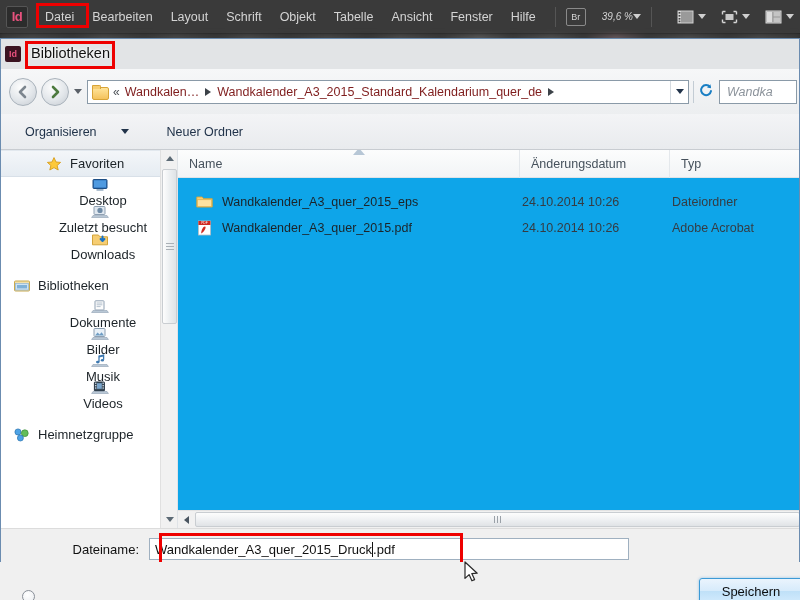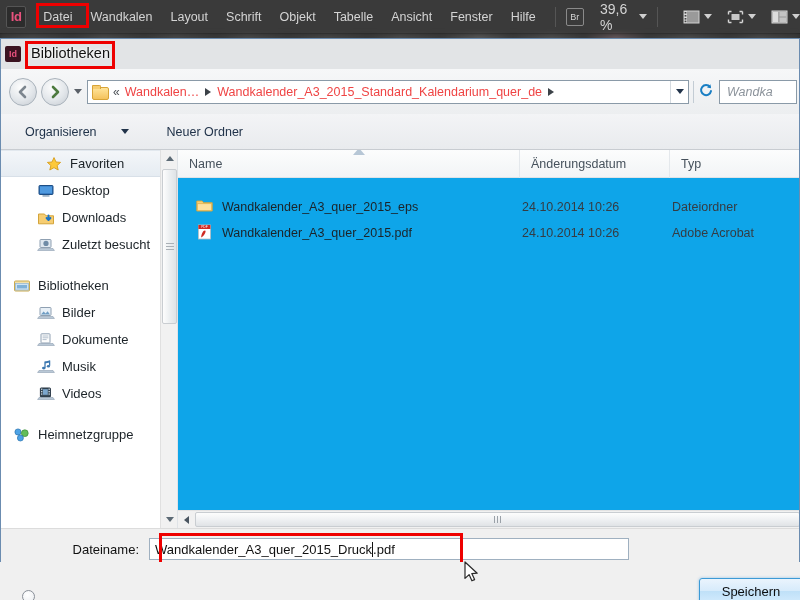--- a/index.html
+++ b/index.html
@@ -35,22 +35,22 @@
   .id-sep {
     width: 1px; height: 20px; background: #555; margin: 0 10px;
   }
   .id-br-btn {
     width: 20px; height: 18px; border: 1px solid #8a8a8a;
     color: #d4d4d4; font-size: 9px;
     display: flex; align-items: center; justify-content: center;
     border-radius: 2px;
   }
   .id-zoom {
-    color: #d4d4d4; font-size: 14px; margin-left: 16px;
-    display: flex; align-items: center; 
+    color: #d4d4d4; font-size: 10px; margin-left: 16px;
+    display: flex; align-items: center;  font-style: italic;
   }
   .caret-down {
     width: 0; height: 0;
     border-left: 4px solid transparent;
     border-right: 4px solid transparent;
     border-top: 5px solid #cfcfcf;
   }
   .id-icon-grp { display: flex; align-items: center; gap: 14px; margin-left: 14px; }
   .id-icon-btn { display: flex; align-items: center; gap: 3px; }
   .gl { width: 19px; height: 16px; position: relative; }
@@ -145,21 +145,21 @@
     content:''; position:absolute; left:0; top:2px; width:15px; height:11px;
     background: linear-gradient(180deg,#ffe49a 0%, #f4c25c 100%);
     border: 1px solid #d8a437; border-radius: 1px 2px 2px 2px;
   }
   .addr-folder::after {
     content:''; position:absolute; left:0; top:0px; width:7px; height:3px;
     background:#f6cd72; border:1px solid #d8a437; border-bottom:none;
     border-radius:1px 2px 0 0;
   }
   .chev-dbl { color:#4a4f55; font-size:12px; margin-right:5px; flex:none; }
-  .crumb { font-size: 12.5px; color: #ef4444; white-space: nowrap; flex: none; }
+  .crumb { font-size: 12.5px; color: #7f1d1d; white-space: nowrap; flex: none; }
   .crumb-arrow {
     margin: 0 6px; flex: none;
     width: 0; height: 0;
     border-top: 4px solid transparent;
     border-bottom: 4px solid transparent;
     border-left: 6px solid #3c4248;
   }
   .addr-spacer { flex: 1 1 auto; min-width: 4px; }
   #addr-dd {
     flex: none; width: 18px; height: 22px;
@@ -208,21 +208,21 @@
   }
   #nav-pane {
     width: 177px; height: 100%; background: #fff;
     border-right: 1px solid #dfe3e7;
     position: relative; overflow: hidden;
   }
   .np-row {
     height: 27px; display: flex; align-items: center;
     padding-left: 12px; font-size: 13px; color: #1c2328;
   }
-  .np-row.child { padding-left: 36px; }
+  .np-row.child { padding-left: 28px; flex-direction: column; }
   .np-row.header { font-size: 13px; }
   .np-row.sel {
     background: linear-gradient(180deg,#f3f6f9 0%, #e6ecf2 100%);
     border-top: 1px solid #e2e8ee; border-bottom: 1px solid #d8e0e8; padding-left: 44px;
   }
   .np-icon { width: 18px; height: 16px; margin-right: 7px; flex: none; position: relative; }
   .np-gap { height: 14px; }
 
   
   #np-scroll {
@@ -264,21 +264,21 @@
   #col-type { flex: 1 1 auto; border-right: none; }
   #sort-ind {
     position: absolute; left: 175px; top: -2px;
     width: 0; height: 0;
     border-left: 6px solid transparent;
     border-right: 6px solid transparent;
     border-bottom: 7px solid #b7c7d6;
   }
   .file-row {
     position: absolute; left: 0; width: 100%; height: 24px;
-    display: flex; align-items: flex-end;
+    display: flex; align-items: center;
     font-size: 12.5px; color: #1c2328;
   }
   .fr-icon { width: 17px; height: 16px; margin-left: 18px; margin-right: 9px; flex: none; position: relative; }
   .fr-name { width: 300px; white-space: nowrap; }
   .fr-date { width: 150px; color: #353c43; }
   .fr-type { flex: 1 1 auto; color: #353c43; white-space: nowrap; }
 
   
   #h-scroll {
     position: absolute; left: 0; bottom: 0; width: 100%; height: 18px;
@@ -362,21 +362,21 @@
 </style>
 </head>
 <body>
 
 <div id="id-app">
 
   <div id="id-menubar">
     <div class="id-logo">Id</div>
 
     <div class="id-menu-item">Datei</div>
-    <div class="id-menu-item">Wandkalen</div>
+    <div class="id-menu-item">Bearbeiten</div>
     <div class="id-menu-item">Layout</div>
     <div class="id-menu-item">Schrift</div>
     <div class="id-menu-item">Objekt</div>
     <div class="id-menu-item">Tabelle</div>
     <div class="id-menu-item">Ansicht</div>
     <div class="id-menu-item">Fenster</div>
     <div class="id-menu-item">Hilfe</div>
 
     <div class="id-sep"></div>
     <div class="id-br-btn">Br</div>
@@ -517,73 +517,73 @@
             <rect x="3" y="3.4" width="12" height="7" fill="#4f9ae0"></rect>
             <rect x="5.5" y="12" width="7" height="1.8" fill="#9fb4c7"></rect>
           </svg>
         </span>
         <span>Desktop</span>
       </div>
 
       <div class="np-row child">
         <span class="np-icon">
           <svg width="18" height="16" viewBox="0 0 18 16">
-            <path d="M1.5 4 h6 l1.4 1.8 h7.6 v8 h-15 z" fill="#f6cd72" stroke="#d3a43a"></path>
-            <path d="M11.5 5.4 v4.2 M9.6 8 l1.9 2 l1.9 -2" stroke="#1a73c4" stroke-width="2" fill="none" stroke-linecap="round" stroke-linejoin="round"></path>
-          </svg>
-        </span>
-        <span>Downloads</span>
-      </div>
-
-      <div class="np-row child">
-        <span class="np-icon">
-          <svg width="18" height="16" viewBox="0 0 18 16">
             <rect x="3" y="2.5" width="11" height="8" rx="0.8" fill="#dfe7ef" stroke="#8fa0b2"></rect>
             <path d="M2 11.5 h14 l1.4 2 H0.6 z" fill="#b9c8d6" stroke="#8fa0b2" stroke-width="0.6"></path>
             <circle cx="9" cy="6.4" r="2.6" fill="#6f8ba6"></circle>
           </svg>
         </span>
         <span>Zuletzt besucht</span>
       </div>
 
+      <div class="np-row child">
+        <span class="np-icon">
+          <svg width="18" height="16" viewBox="0 0 18 16">
+            <path d="M1.5 4 h6 l1.4 1.8 h7.6 v8 h-15 z" fill="#f6cd72" stroke="#d3a43a"></path>
+            <path d="M11.5 5.4 v4.2 M9.6 8 l1.9 2 l1.9 -2" stroke="#1a73c4" stroke-width="2" fill="none" stroke-linecap="round" stroke-linejoin="round"></path>
+          </svg>
+        </span>
+        <span>Downloads</span>
+      </div>
+
       <div class="np-gap"></div>
 
       <div class="np-row header">
         <span class="np-icon">
           <svg width="18" height="16" viewBox="0 0 18 16">
             <rect x="1.5" y="3" width="15" height="10" rx="1" fill="#f3e0a8" stroke="#c9a94e"></rect>
             <rect x="2.5" y="5.5" width="13" height="6.5" fill="#cfe3f2" stroke="#8fb6d4" stroke-width="0.7"></rect>
             <rect x="4" y="7" width="10" height="3.4" fill="#7fb1d8"></rect>
           </svg>
         </span>
         <span>Bibliotheken</span>
-      </div>
-
-      <div class="np-row child">
-        <span class="np-icon">
-          <svg width="18" height="16" viewBox="0 0 18 16">
-            <rect x="3" y="2.5" width="11" height="8" rx="0.8" fill="#e8f0f7" stroke="#8fa0b2"></rect>
-            <path d="M4 9.6 l2.6 -3.2 l2 2.2 l2-2.4 l2.4 3.4 z" fill="#6f9dc4"></path>
-            <path d="M2 11.5 h14 l1.4 2 H0.6 z" fill="#b9c8d6" stroke="#8fa0b2" stroke-width="0.6"></path>
-          </svg>
-        </span>
-        <span>Bilder</span>
       </div>
 
       <div class="np-row child">
         <span class="np-icon">
           <svg width="18" height="16" viewBox="0 0 18 16">
             <rect x="4" y="1.8" width="9" height="9.2" rx="0.6" fill="#fdfdfd" stroke="#8fa0b2"></rect>
             <g stroke="#9fb0c0" stroke-width="0.8">
                 <path d="M5.6 4h5.8M5.6 5.8h5.8M5.6 7.6h4"></path>
               </g>
             <path d="M2 11.5 h14 l1.4 2 H0.6 z" fill="#b9c8d6" stroke="#8fa0b2" stroke-width="0.6"></path>
           </svg>
         </span>
         <span>Dokumente</span>
+      </div>
+
+      <div class="np-row child">
+        <span class="np-icon">
+          <svg width="18" height="16" viewBox="0 0 18 16">
+            <rect x="3" y="2.5" width="11" height="8" rx="0.8" fill="#e8f0f7" stroke="#8fa0b2"></rect>
+            <path d="M4 9.6 l2.6 -3.2 l2 2.2 l2-2.4 l2.4 3.4 z" fill="#6f9dc4"></path>
+            <path d="M2 11.5 h14 l1.4 2 H0.6 z" fill="#b9c8d6" stroke="#8fa0b2" stroke-width="0.6"></path>
+          </svg>
+        </span>
+        <span>Bilder</span>
       </div>
 
       <div class="np-row child">
         <span class="np-icon">
           <svg width="18" height="16" viewBox="0 0 18 16">
             <path d="M2 11.5 h14 l1.4 2 H0.6 z" fill="#b9c8d6" stroke="#8fa0b2" stroke-width="0.6"></path>
             <path d="M8 2.4 L12.6 1.4 v2 L8 4.4 z" fill="#3d78b0"></path>
             <path d="M8 2.4 v6.4 M12.6 1.4 v5.4" stroke="#3d78b0" stroke-width="1.3"></path>
             <ellipse cx="6.8" cy="9.1" rx="1.8" ry="1.4" fill="#3d78b0"></ellipse>
             <ellipse cx="11.4" cy="7.2" rx="1.6" ry="1.3" fill="#3d78b0"></ellipse>

